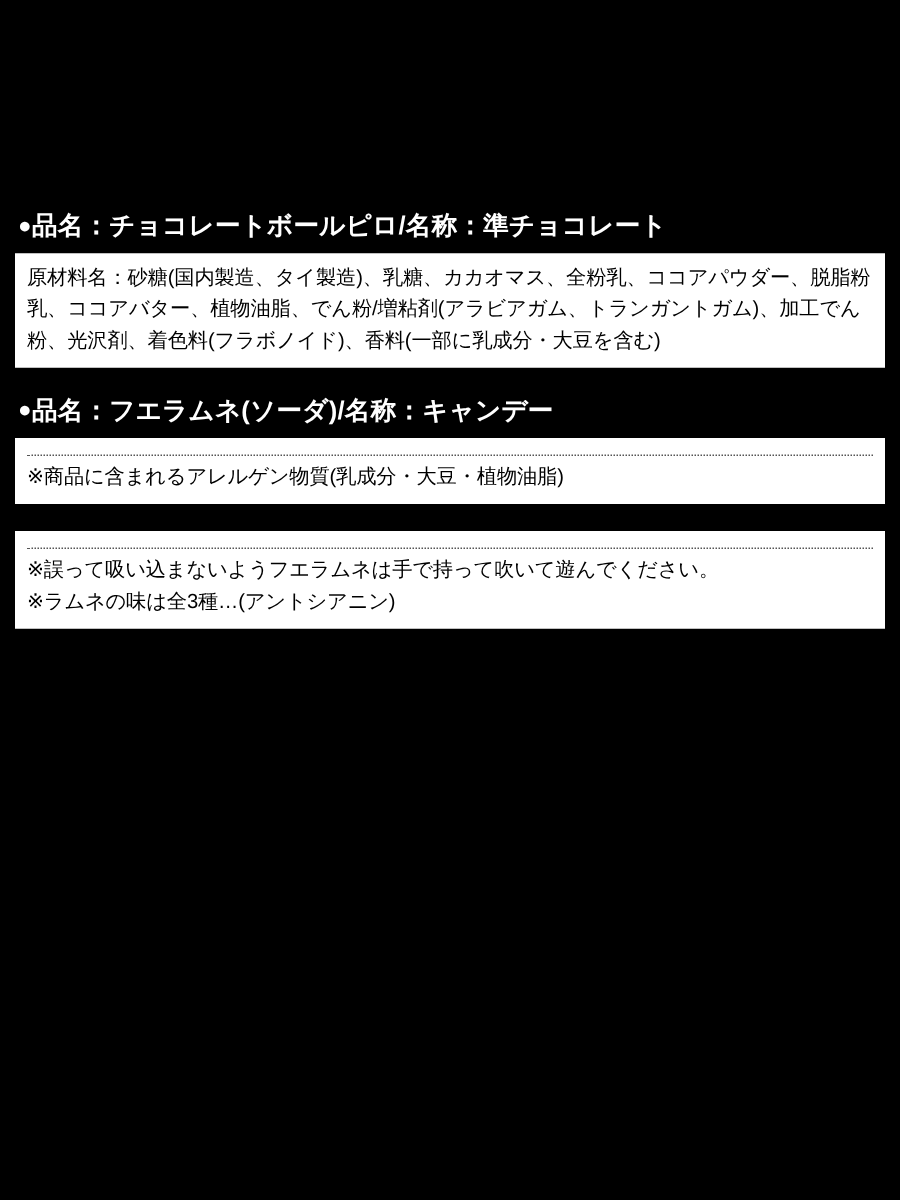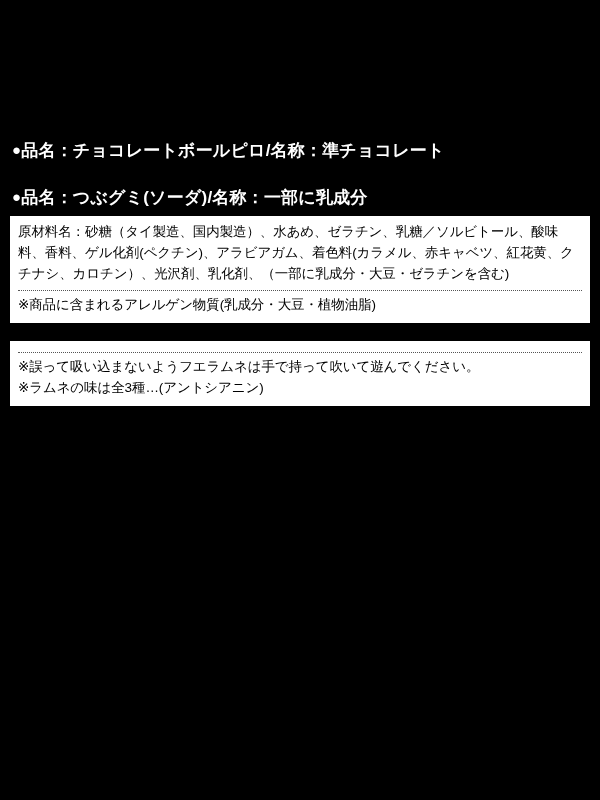--- a/index.html
+++ b/index.html
@@ -67,28 +67,30 @@
 </style>
 </head>
 <body>
 
 <div class="page">
 
   <div class="product">
     <div class="product-title">
       <span class="bullet">●</span><span>品名：チョコレートボールピロ/名称：準チョコレート</span>
     </div>
+    <div class="info-box">
+      <p class="ingredients">原材料名：砂糖(国内製造、タイ製造)、乳糖、カカオマス、全粉乳、ココアパウダー、脱脂粉乳、ココアバター、植物油脂、でん粉/増粘剤(アラビアガム、トランガントガム)、加工でん粉、光沢剤、着色料(フラボノイド)、香料(一部に乳成分・大豆を含む)</p>
+    </div>
   </div>
 
   <div class="product">
     <div class="product-title">
-      <span class="bullet">●</span><span>品名：つぶグミ(ソーダ)/名称：一部に乳成分</span>
+      <span class="bullet">●</span><span>品名：フエラムネ(ソーダ)/名称：キャンデー</span>
     </div>
     <div class="info-box">
-      <p class="ingredients">原材料名：砂糖（タイ製造、国内製造）、水あめ、ゼラチン、乳糖／ソルビトール、酸味料、香料、ゲル化剤(ペクチン)、アラビアガム、着色料(カラメル、赤キャベツ、紅花黄、クチナシ、カロチン）、光沢剤、乳化剤、（一部に乳成分・大豆・ゼラチンを含む)</p>
       <hr class="divider">
       <p class="note">※商品に含まれるアレルゲン物質(乳成分・大豆・植物油脂)</p>
     </div>
   </div>
 
   <div class="product">
     <div class="info-box">
       <hr class="divider">
       <p class="note">※誤って吸い込まないようフエラムネは手で持って吹いて遊んでください。</p>
       <p class="note">※ラムネの味は全3種…(アントシアニン)</p>

